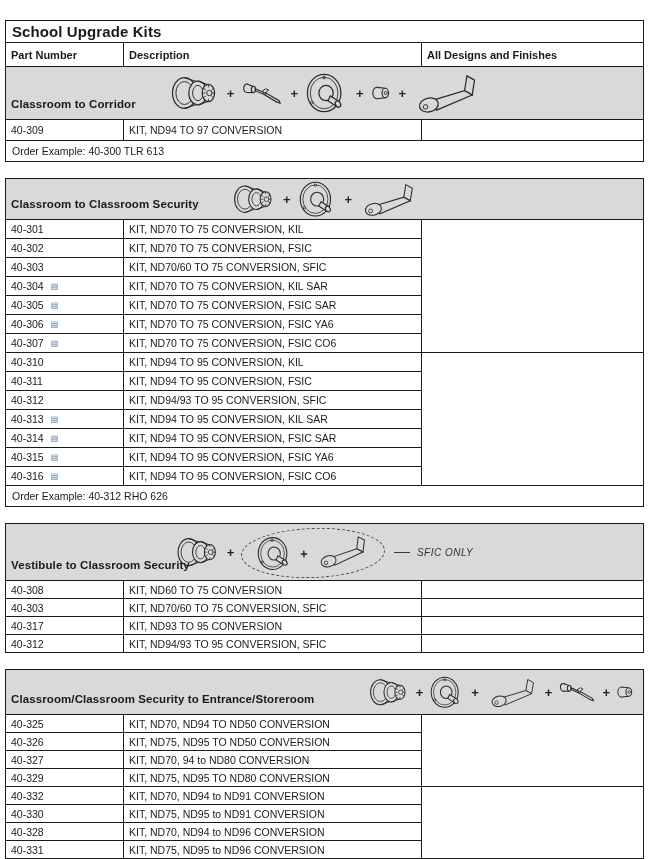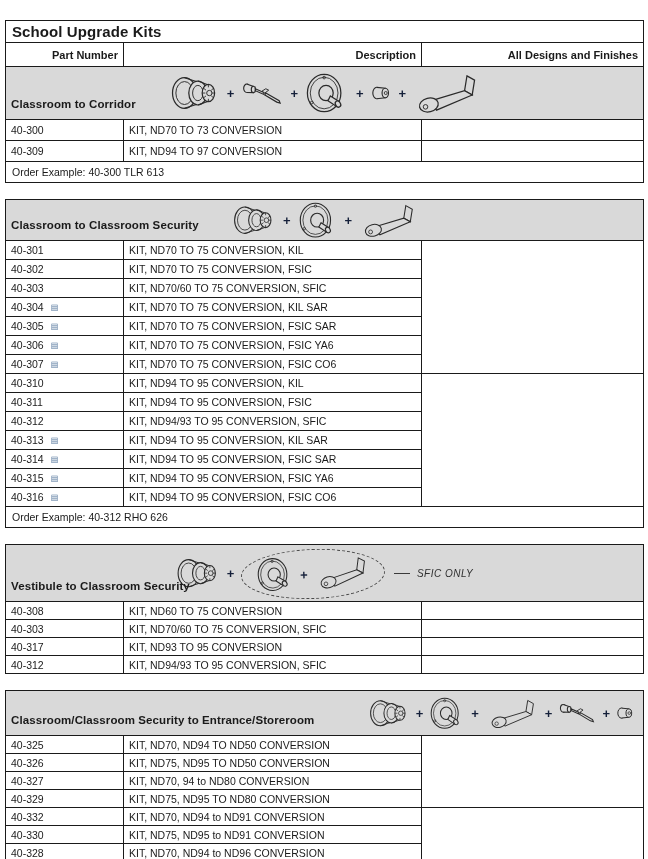--- a/index.html
+++ b/index.html
@@ -35,21 +35,21 @@
     height:21px;
     font-size:15px;
     font-weight:bold;
     padding-left:6px;
     letter-spacing:0.1px;
   }
   tr.colhead td {
     height:23px;
     font-weight:bold;
     font-size:11px;
-    text-align:right;
+    text-align:left;
   }
 
   
   td.band-cell {
     background:#d9d9d9;
     padding:0;
     position:relative;
   }
   .h52 { height:52px; }
   .h40 { height:40px; }
@@ -213,25 +213,20 @@
               </svg>
           <span class="plus">+</span>
           <svg class="lever" viewBox="0 0 68 42">
                 <use href="#g-lever"></use>
               </svg>
         </div>
         <div class="band-label">Classroom to Corridor</div>
       </td>
     </tr>
     <tr class="data">
-      <td><span>40-300</span></td>
-      <td>KIT, ND70 TO 73 CONVERSION</td>
-      <td class="fin"></td>
-    </tr>
-    <tr class="data">
       <td><span>40-309</span></td>
       <td>KIT, ND94 TO 97 CONVERSION</td>
       <td class="fin"></td>
     </tr>
     <tr class="order">
       <td colspan="3">Order Example: 40-300 TLR 613</td>
     </tr>
   </tbody>
     </table>
 

